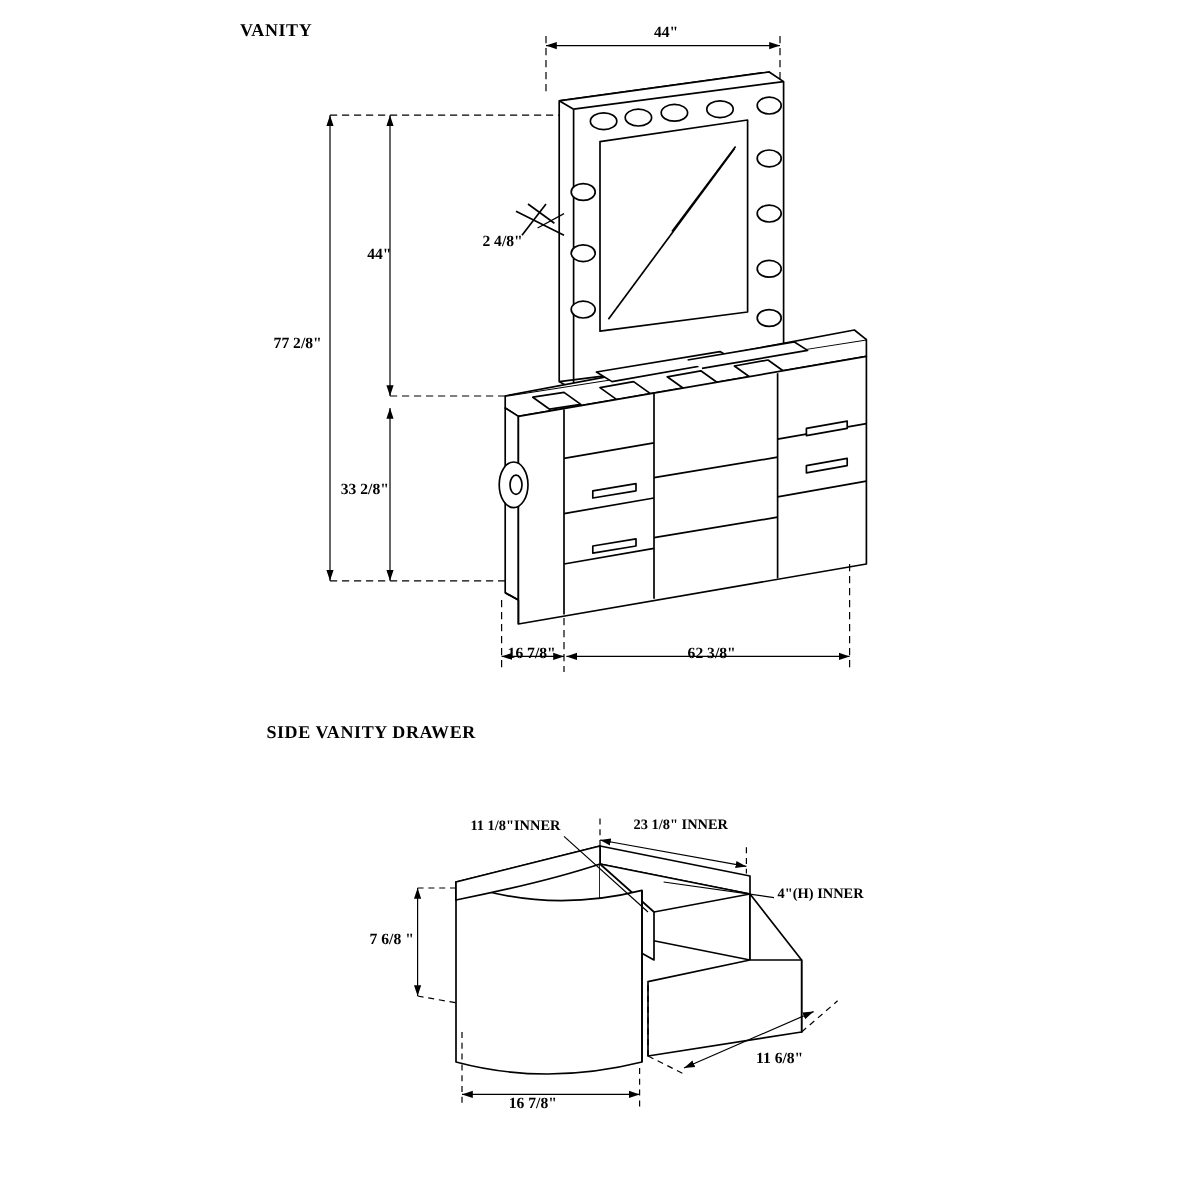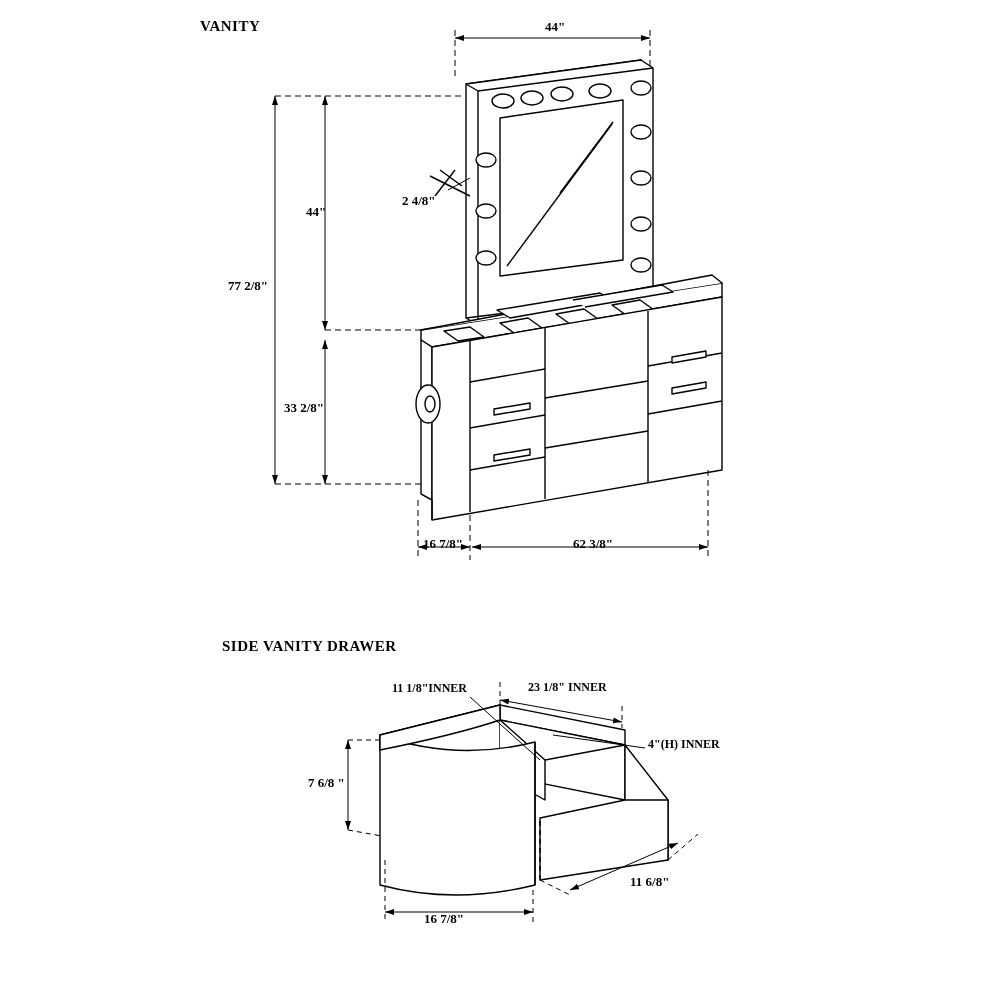--- a/index.html
+++ b/index.html
@@ -177,21 +177,21 @@
       <line x1="533" y1="890" x2="533" y2="922" stroke-dasharray="5 4"></line>
 
       <line x1="570" y1="890" x2="678" y2="843" marker-start="url(#arrR)" marker-end="url(#arrL)"></line>
       <line x1="540" y1="880" x2="572" y2="896" stroke-dasharray="5 4"></line>
       <line x1="668" y1="860" x2="698" y2="834" stroke-dasharray="5 4"></line>
     </g>
   </svg>
 
   <div class="lbl title" style="left:200px;top:18px;">VANITY</div>
 
-  <div class="lbl title" style="left:222px;top:603px;margin-top:35px;">SIDE VANITY  DRAWER</div>
+  <div class="lbl title" style="left:222px;top:603px;">SIDE VANITY  DRAWER</div>
 
   <div class="lbl dim" style="left:545px;top:19px;">44"</div>
 
   <div class="lbl dim" style="left:306px;top:204px;">44"</div>
 
   <div class="lbl dim" style="left:228px;top:278px;">77 2/8"</div>
 
   <div class="lbl dim" style="left:284px;top:400px;">33 2/8"</div>
 
   <div class="lbl dim" style="left:423px;top:536px;">16 7/8"</div>

